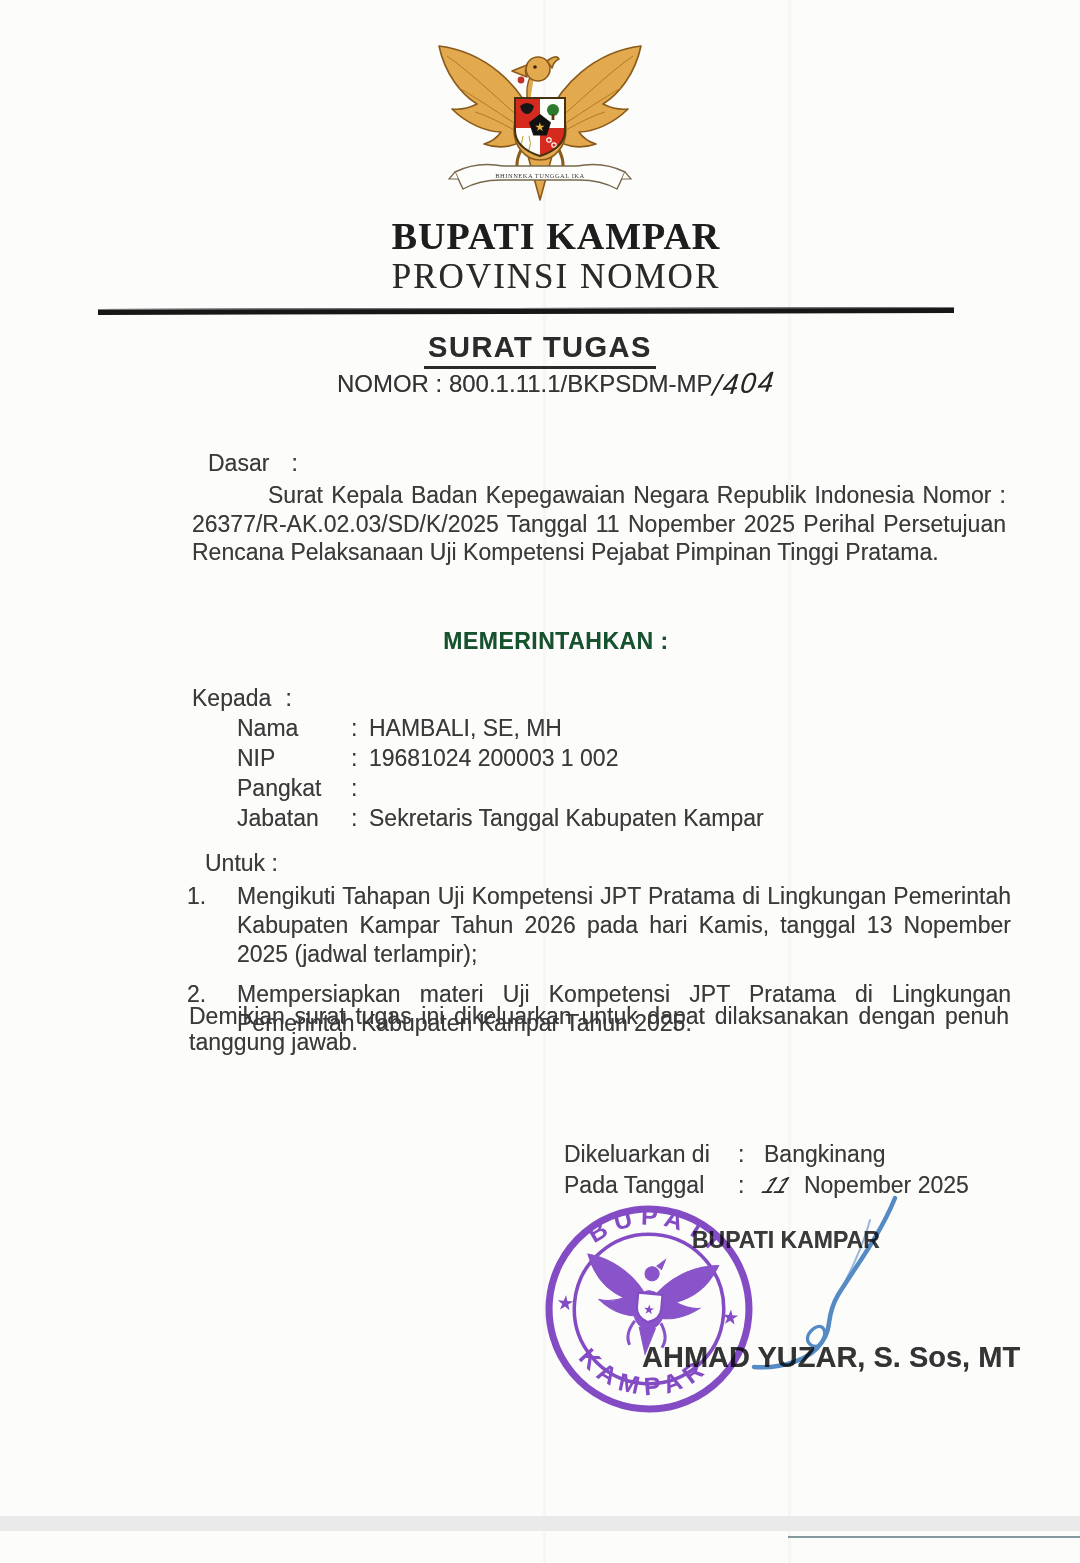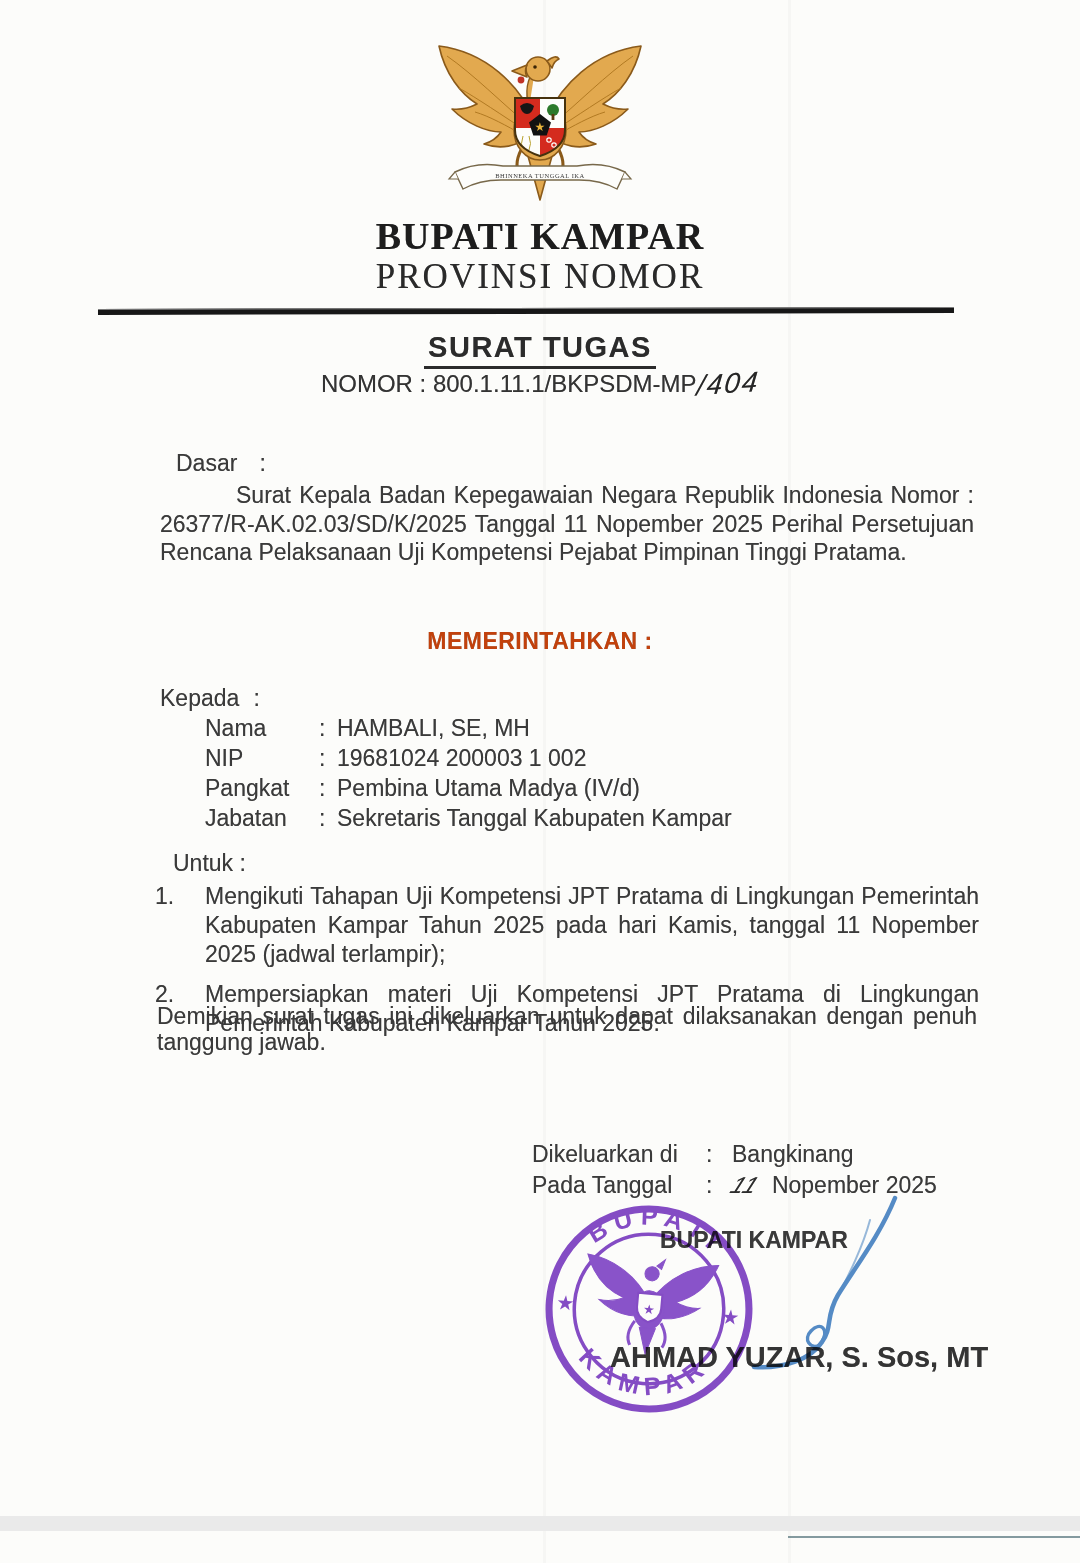--- a/index.html
+++ b/index.html
@@ -4,41 +4,41 @@
 <style>
   html,body{margin:0;padding:0;background:#fcfcfa;}
   .page{
     position:relative;width:1080px;height:1563px;margin:0 auto;
     background:#fcfcfa;overflow:hidden;
     font-family:"Liberation Sans", sans-serif;color:#383838;
   }
   .abs{position:absolute;}
   .center{left:0;right:0;text-align:center;}
   
-  .txt{text-shadow:0 0 .5px rgba(40,40,40,.45);}
+  .txt{text-shadow:0 0 .5px rgba(40,40,40,.45);padding-left:32px;}
 
   .authority{top:214px;font-family:"Liberation Serif", serif;font-weight:bold;
     font-size:38px;color:#1d1d1d;letter-spacing:1px;}
   .province{top:257px;font-family:"Liberation Serif", serif;font-size:35px;
     color:#2a2a2a;letter-spacing:2px;}
   .rule{left:98px;top:308px;width:856px;height:5px;background:#171717;
     border-top:1px solid #7d7d7d;transform:rotate(-.12deg);}
   .doc-title{top:331px;}
   .doc-title span{display:inline-block;font-size:29px;font-weight:bold;color:#2b2b2b;
     letter-spacing:1.5px;border-bottom:3px solid #2b2b2b;padding:0 4px 2px;text-align:right;}
   .nomor{top:367px;font-size:24px;color:#333;}
   .hw{display:inline-block;font-style:italic;font-size:28px;letter-spacing:2px;
     transform:rotate(-4deg) skewX(-10deg);position:relative;top:1px;color:#262626;}
   .hw-date{display:inline-block;font-style:italic;transform:skewX(-24deg);
     letter-spacing:1px;margin-right:14px;color:#2c2c2c;}
 
   .body-txt{font-size:23px;line-height:28.5px;color:#3a3a3a;}
   .dasar-label{left:160px;top:449px;width:90px;display:flex;justify-content:space-between;margin-left:16px;}
   .dasar-text{left:160px;top:481px;width:814px;text-align:justify;text-indent:76px;}
-  .memerintahkan{top:627px;font-weight:bold;letter-spacing:.5px;color:#c2410c;}
+  .memerintahkan{top:627px;font-weight:bold;letter-spacing:.5px;color:#14532d;}
   .kepada{left:160px;top:684px;width:100px;display:flex;justify-content:space-between;}
 
   .recipient{left:188px;top:713px;}
   .recipient .row{display:flex;line-height:30px;}
   .recipient .lbl{width:114px;margin-left:17px;}
   .recipient .col{width:18px;}
 
   .untuk{left:173px;top:849px;}
   .tasks{left:155px;top:882px;width:824px;}
   .task{display:flex;margin-bottom:11px;line-height:29px;}
@@ -170,34 +170,33 @@
       <span>HAMBALI, SE, MH</span>
     </div>
     <div class="row">
       <span class="lbl">NIP</span>
       <span class="col">:</span>
       <span>19681024 200003 1 002</span>
     </div>
     <div class="row">
       <span class="lbl">Pangkat</span>
       <span class="col">:</span>
-      <span>Pembina Utama Madya (IV/d)</span>
     </div>
     <div class="row">
       <span class="lbl">Jabatan</span>
       <span class="col">:</span>
       <span>Sekretaris Tanggal Kabupaten Kampar</span>
     </div>
   </div>
 
   <div class="abs body-txt txt untuk">Untuk :</div>
   <div class="abs body-txt txt tasks">
     <div class="task">
       <span class="num">1.</span>
-      <span class="t">Mengikuti Tahapan Uji Kompetensi JPT Pratama di Lingkungan Pemerintah Kabupaten Kampar Tahun 2025 pada hari Kamis, tanggal 11 Nopember 2025 (jadwal terlampir);</span>
+      <span class="t">Mengikuti Tahapan Uji Kompetensi JPT Pratama di Lingkungan Pemerintah Kabupaten Kampar Tahun 2026 pada hari Kamis, tanggal 13 Nopember 2025 (jadwal terlampir);</span>
     </div>
     <div class="task">
       <span class="num">2.</span>
       <span class="t">Mempersiapkan materi Uji Kompetensi JPT Pratama di Lingkungan Pemerintah Kabupaten Kampar Tahun 2025.</span>
     </div>
   </div>
 
   <div class="abs body-txt txt closing">Demikian surat tugas ini dikeluarkan untuk dapat dilaksanakan dengan penuh tanggung jawab.</div>
 
   <div class="abs body-txt txt issued">

